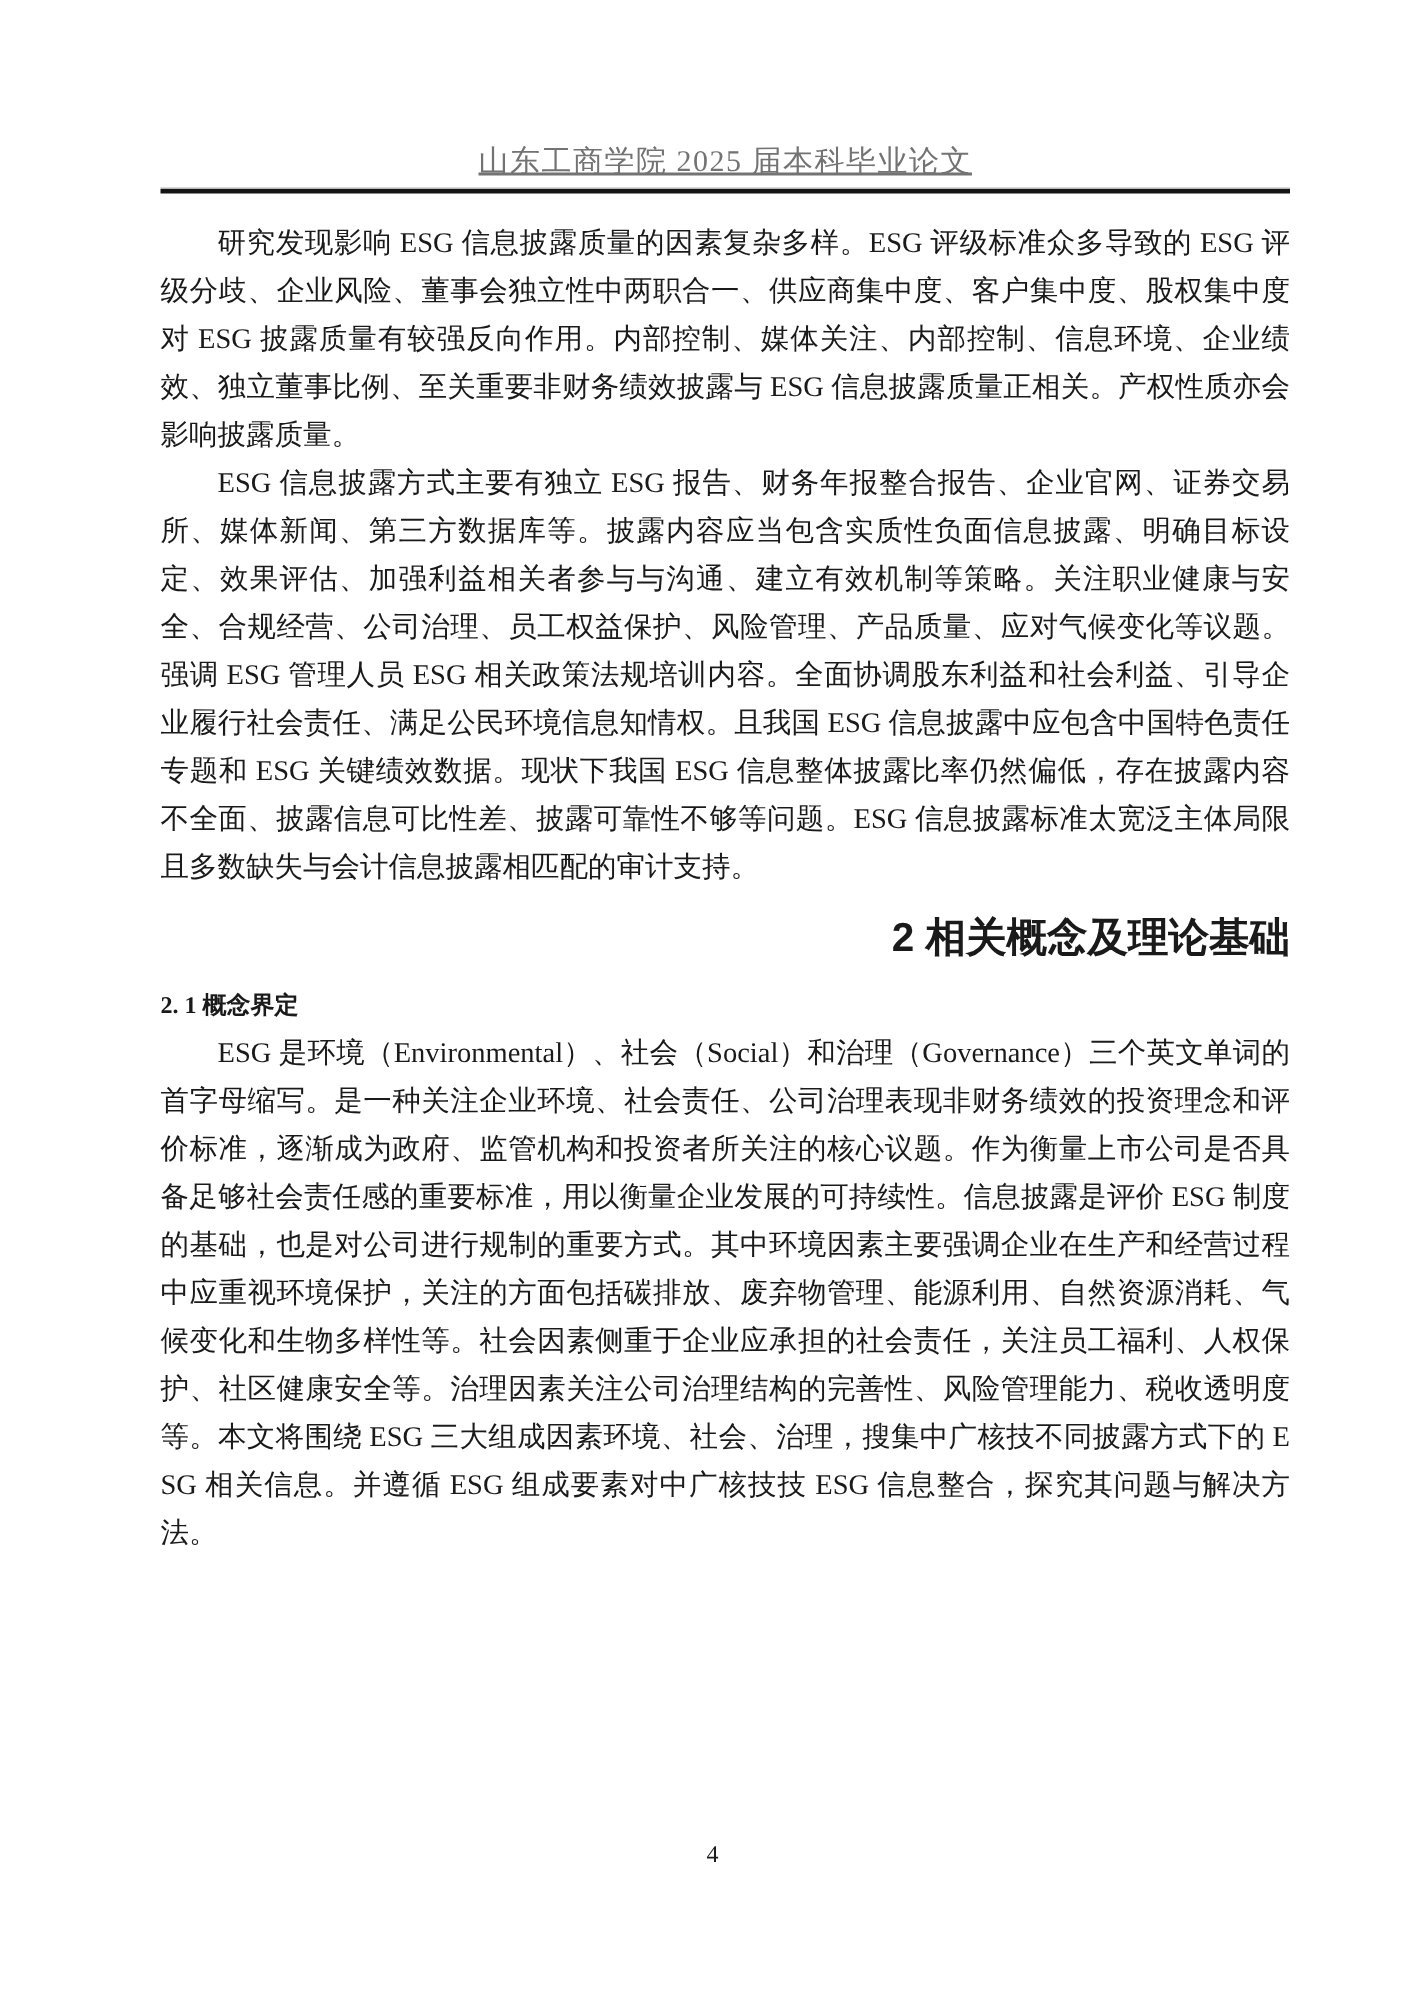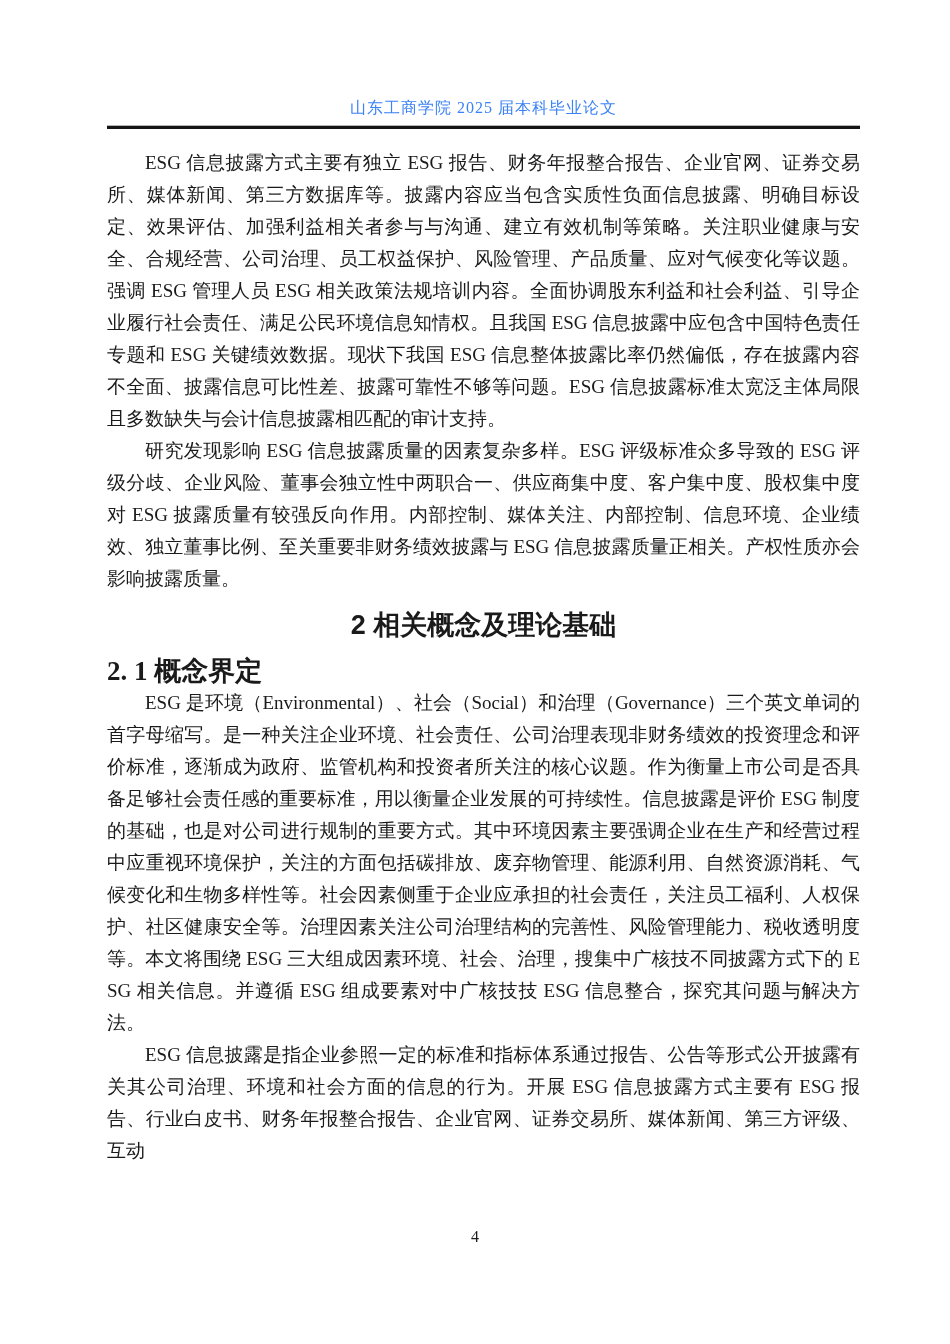--- a/index.html
+++ b/index.html
@@ -17,24 +17,25 @@
     overflow: hidden;
   }
   .running-header {
     position: absolute;
     top: 98px;
     left: 107px;
     width: 753px;
     text-align: center;
   }
   .running-header .header-text {
-    font-size: 16px;
+    font-size: 20px;
     line-height: 20px;
     letter-spacing: 1px;
-    color: #3b82f6;
+    color: #737373;
+    text-decoration: underline;
   }
   .header-rule {
     margin-top: 7px;
   }
   .header-rule .rule-thin {
     height: 1px;
     background: #b5b5b5;
   }
   .header-rule .rule-thick {
     height: 3px;
@@ -53,25 +54,25 @@
     margin: 0;
     text-indent: 2em;
     word-break: break-all;
   }
   .h-chapter {
     font-family: "Liberation Sans", "DejaVu Sans", sans-serif;
     font-size: 27px;
     line-height: 44px;
     font-weight: 600;
     margin: 8px 0 4px 0;
-    text-align: center;
+    text-align: right;
   }
   .h-section {
     font-family: "Liberation Serif", "DejaVu Serif", serif;
-    font-size: 27px;
+    font-size: 16px;
     line-height: 32px;
     font-weight: 700;
     margin: 8px 0 0 0;
     text-align: left;
   }
   .h-subsection {
     font-family: "Liberation Serif", "DejaVu Serif", serif;
     font-size: 18px;
     line-height: 32px;
     font-weight: 700;
@@ -96,25 +97,24 @@
 
   <div class="running-header">
     <div class="header-text">山东工商学院 2025 届本科毕业论文</div>
     <div class="header-rule">
       <div class="rule-thin"></div>
       <div class="rule-thick"></div>
     </div>
   </div>
 
   <div class="body-block">
+    <p class="para">研究发现影响 ESG 信息披露质量的因素复杂多样。ESG 评级标准众多导致的 ESG 评级分歧、企业风险、董事会独立性中两职合一、供应商集中度、客户集中度、股权集中度对 ESG 披露质量有较强反向作用。内部控制、媒体关注、内部控制、信息环境、企业绩效、独立董事比例、至关重要非财务绩效披露与 ESG 信息披露质量正相关。产权性质亦会影响披露质量。</p>
     <p class="para">ESG 信息披露方式主要有独立 ESG 报告、财务年报整合报告、企业官网、证券交易所、媒体新闻、第三方数据库等。披露内容应当包含实质性负面信息披露、明确目标设定、效果评估、加强利益相关者参与与沟通、建立有效机制等策略。关注职业健康与安全、合规经营、公司治理、员工权益保护、风险管理、产品质量、应对气候变化等议题。强调 ESG 管理人员 ESG 相关政策法规培训内容。全面协调股东利益和社会利益、引导企业履行社会责任、满足公民环境信息知情权。且我国 ESG 信息披露中应包含中国特色责任专题和 ESG 关键绩效数据。现状下我国 ESG 信息整体披露比率仍然偏低，存在披露内容不全面、披露信息可比性差、披露可靠性不够等问题。ESG 信息披露标准太宽泛主体局限且多数缺失与会计信息披露相匹配的审计支持。</p>
-    <p class="para">研究发现影响 ESG 信息披露质量的因素复杂多样。ESG 评级标准众多导致的 ESG 评级分歧、企业风险、董事会独立性中两职合一、供应商集中度、客户集中度、股权集中度对 ESG 披露质量有较强反向作用。内部控制、媒体关注、内部控制、信息环境、企业绩效、独立董事比例、至关重要非财务绩效披露与 ESG 信息披露质量正相关。产权性质亦会影响披露质量。</p>
     <h1 class="h-chapter">2 相关概念及理论基础</h1>
     <h2 class="h-section">2. 1 概念界定</h2>
     <p class="para">ESG 是环境（Environmental）、社会（Social）和治理（Governance）三个英文单词的首字母缩写。是一种关注企业环境、社会责任、公司治理表现非财务绩效的投资理念和评价标准，逐渐成为政府、监管机构和投资者所关注的核心议题。作为衡量上市公司是否具备足够社会责任感的重要标准，用以衡量企业发展的可持续性。信息披露是评价 ESG 制度的基础，也是对公司进行规制的重要方式。其中环境因素主要强调企业在生产和经营过程中应重视环境保护，关注的方面包括碳排放、废弃物管理、能源利用、自然资源消耗、气候变化和生物多样性等。社会因素侧重于企业应承担的社会责任，关注员工福利、人权保护、社区健康安全等。治理因素关注公司治理结构的完善性、风险管理能力、税收透明度等。本文将围绕 ESG 三大组成因素环境、社会、治理，搜集中广核技不同披露方式下的 ESG 相关信息。并遵循 ESG 组成要素对中广核技技 ESG 信息整合，探究其问题与解决方法。</p>
-    <p class="para">ESG 信息披露是指企业参照一定的标准和指标体系通过报告、公告等形式公开披露有关其公司治理、环境和社会方面的信息的行为。开展 ESG 信息披露方式主要有 ESG 报告、行业白皮书、财务年报整合报告、企业官网、证券交易所、媒体新闻、第三方评级、互动</p>
   </div>
 
   <div class="page-footer">
     <span>4</span>
   </div>
 
 </div>
 
 </body></html>

